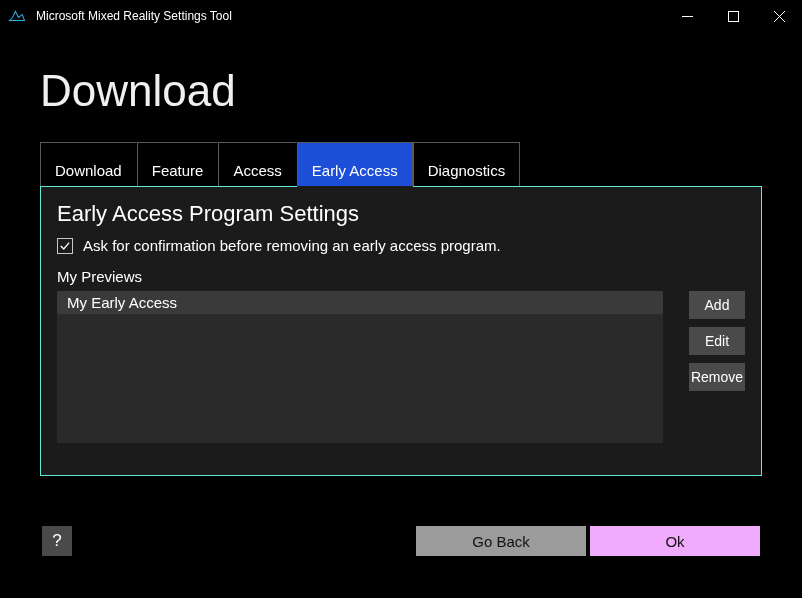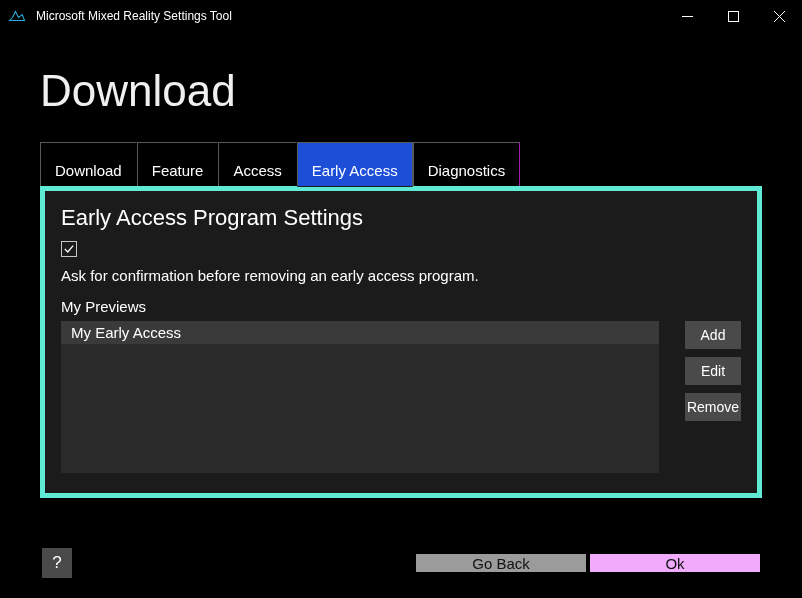--- a/index.html
+++ b/index.html
@@ -76,41 +76,40 @@
       border-right: 1px solid #a21caf;
     }
     .tab.active {
       background: #1d4ed8;
       border: 1px solid #595959;
       border-bottom-color: #1b1b1b;
       z-index: 2;
     }
 
     .panel {
-      border: 5px solid #5eead4;
+      border: 1px solid #5eead4;
       background: #1b1b1b;
       padding: 14px 16px 20px 16px;
       min-height: 290px;
       margin-top: -1px;
       position: relative;
       z-index: 1;
     }
 
     .section-title {
       font-size: 22px;
       font-weight: 400;
       margin-bottom: 10px;
     }
     .checkbox-row {
       display: flex;
-      align-items: flex-start;
+      align-items: flex-end;
       gap: 10px;
       margin-bottom: 14px;
       font-size: 15px;
-      flex-direction: column;
     }
     .chk {
       width: 16px;
       height: 16px;
       border: 1px solid #c7c7c7;
       display: inline-flex;
       align-items: center;
       justify-content: center;
       background: transparent;
     }
@@ -165,21 +164,21 @@
       color: #fff;
       font-size: 17px;
       display: flex;
       align-items: center;
       justify-content: center;
       cursor: pointer;
     }
     .spacer { flex: 1; }
     .footer-btn {
       width: 170px;
-      height: 18px;
+      height: 30px;
       display: flex;
       align-items: center;
       justify-content: center;
       font-size: 15px;
       cursor: pointer;
       border: none;
       font-family: inherit;
     }
     .footer-btn.go-back {
       background: #9b9b9b;

